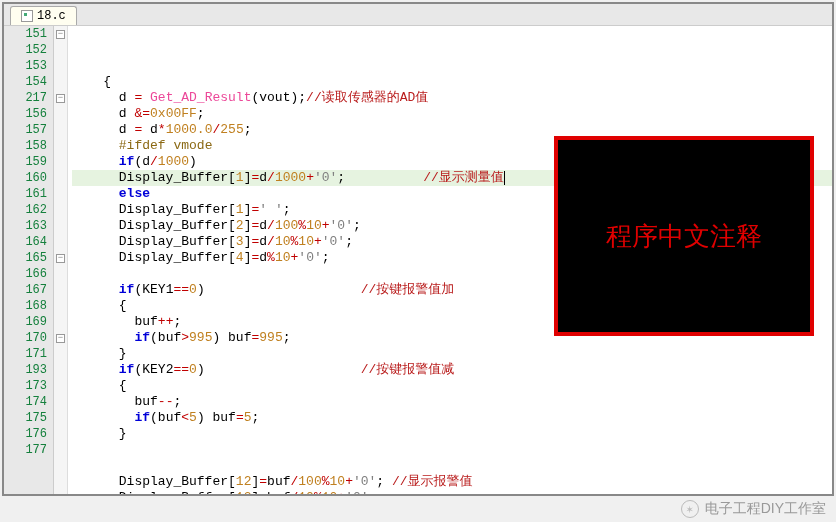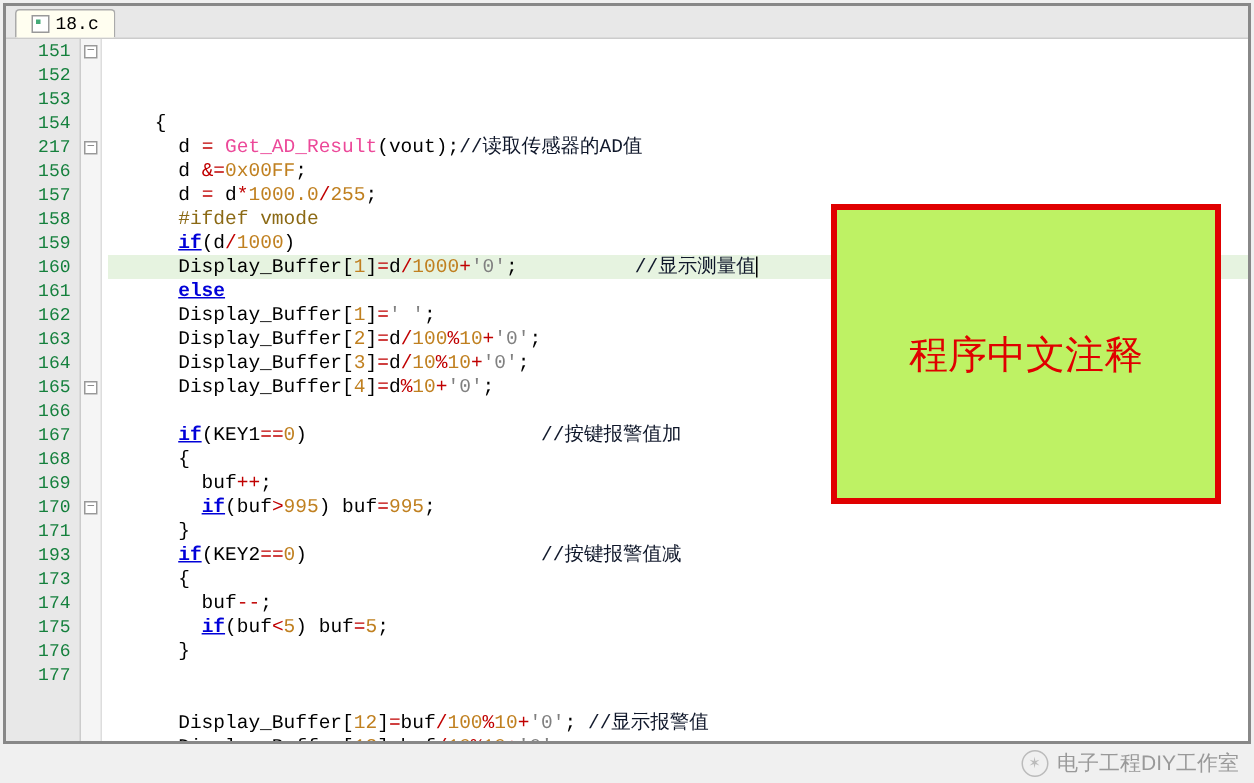--- a/index.html
+++ b/index.html
@@ -91,42 +91,42 @@
 .code-area {
   flex: 1;
   line-height: 16px;
   white-space: pre;
   padding-left: 4px;
   overflow: hidden;
   position: relative;
 }
 .line { height: 16px; }
 .line.highlighted { background: #e6f3e0; }
-.kw { color: #0000d8; font-weight: bold; text-decoration: underline; }
+.kw { color: #0000d8; font-weight: bold; }
 .pp { color: #8b6914; }
 .num { color: #c08020; }
 .op { color: #c00000; }
 .str { color: #808080; }
-.cm { color: #0f172a; margin-top: 20px; }
+.cm { color: #b91c1c; margin-top: 20px; }
 .func { color: #ec4899; }
 .cursor {
   display: inline-block;
   width: 1px;
   height: 14px;
   background: #000;
   vertical-align: middle;
 }
 .annotation-box {
   position: absolute;
   right: 18px;
   top: 110px;
   width: 260px;
   height: 200px;
   border: 4px solid #e00000;
-  background: #bef264;
+  background: #000000;
   display: flex;
   flex-direction: column;
   justify-content: center;
   align-items: center;
   gap: 36px;
   font-family: "Microsoft YaHei", sans-serif;
   font-size: 26px;
   color: #e00000;
   z-index: 10;
 }

